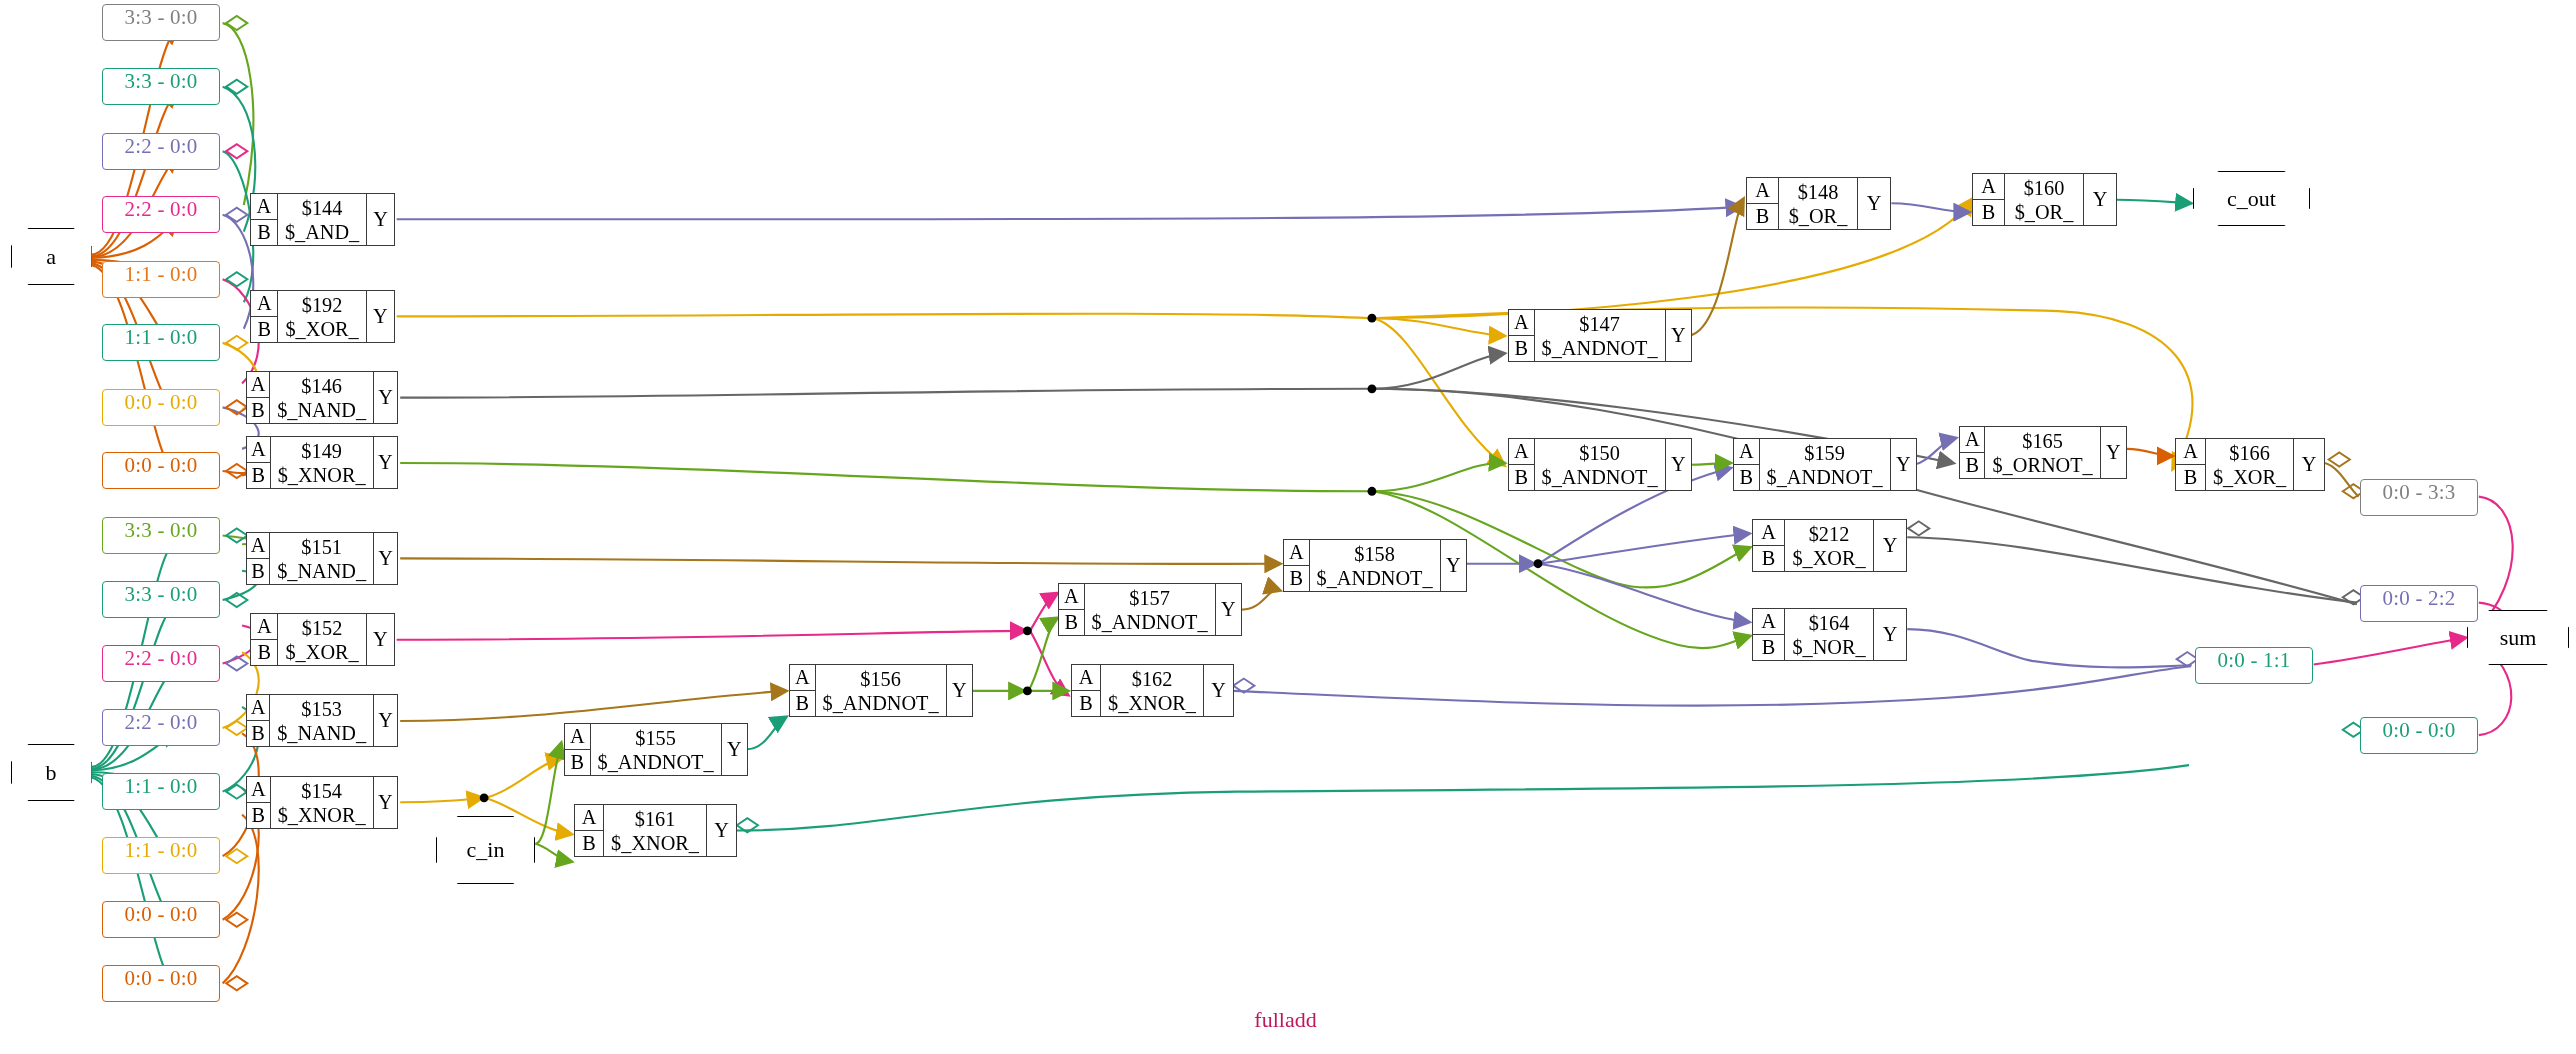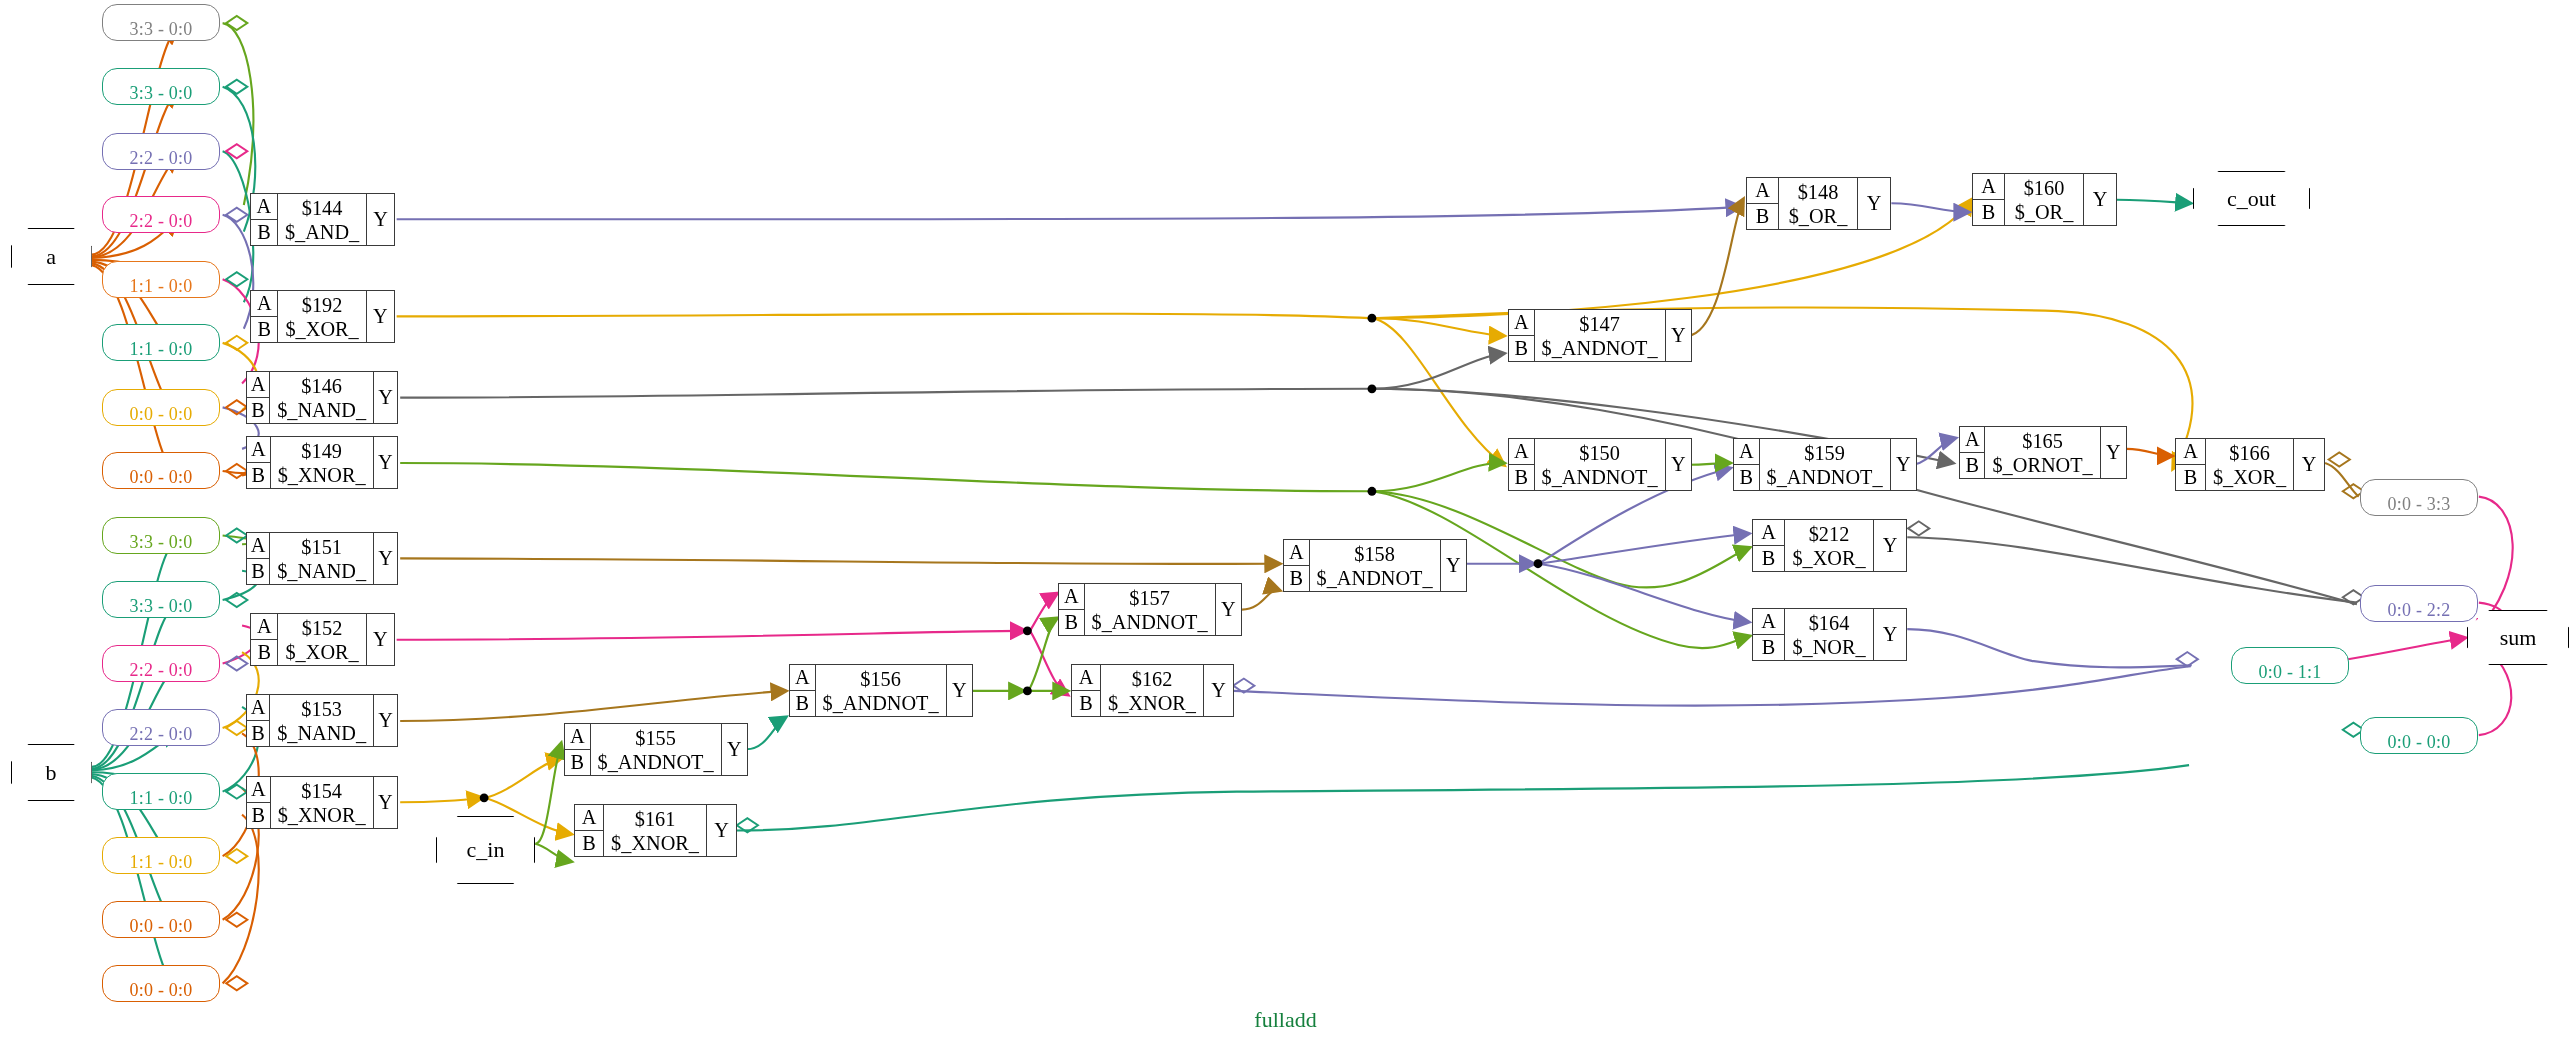--- a/index.html
+++ b/index.html
@@ -20,26 +20,26 @@
     font-size:22px;
     background:#fff;
     border:1.8px solid #000;
     box-sizing:border-box;
     clip-path:polygon(22% 0%,78% 0%,100% 32%,100% 68%,78% 100%,22% 100%,0% 68%,0% 32%);
   }
 
   
   .sel{
     position:absolute;
-    display:flex;align-items:flex-end;justify-content:center;
+    display:flex;align-items:flex-start;justify-content:center;
     box-sizing:border-box;
     border:1.9px solid currentColor;
-    border-radius:15px;
+    border-radius:4px;
     background:#fff;
-    font-size:18px;
+    font-size:21px;
     letter-spacing:0.2px;
     white-space:nowrap;
   }
 
   
   .gate{
     position:absolute;
     display:flex;
     box-sizing:border-box;
     border:1.8px solid #3a3a3a;
@@ -72,21 +72,21 @@
     width:32px;
     display:flex;align-items:center;justify-content:center;
     font-size:20.3px;color:#000;
     box-sizing:border-box;
   }
 
   #caption{
     position:absolute;
     left:0;right:0;
     text-align:center;
-    font-size:22px;color:#15803d;
+    font-size:22px;color:#be185d;
   }
 </style>
 </head>
 <body>
 
 <div id="stage">
 
   <svg id="wires" viewBox="0 0 2916 1194">
     <defs>
       <marker id="ah-orange" markerWidth="9" markerHeight="9" refX="7" refY="4.5" orient="auto">
@@ -330,21 +330,21 @@
         <span>0:0 - 0:0</span>
       </div>
     </div>
   <div id="outsel-layer">
       <div class="sel" style="left: 2360px; top: 479px; width: 118px; height: 37px; color: rgb(128, 128, 128);">
         <span>0:0 - 3:3</span>
       </div>
       <div class="sel" style="left: 2360px; top: 585px; width: 118px; height: 37px; color: rgb(117, 112, 179);">
         <span>0:0 - 2:2</span>
       </div>
-      <div class="sel" style="left: 2195px; top: 647px; width: 118px; height: 37px; color: rgb(26, 158, 119); margin-left: 36px;">
+      <div class="sel" style="left: 2195px; top: 647px; width: 118px; height: 37px; color: rgb(26, 158, 119);">
         <span>0:0 - 1:1</span>
       </div>
       <div class="sel" style="left: 2360px; top: 717px; width: 118px; height: 37px; color: rgb(26, 158, 119);">
         <span>0:0 - 0:0</span>
       </div>
     </div>
 
   <div id="gate-layer">
       <div class="gate" style="left: 250px; top: 193px; width: 145px;">
         <div class="pins">

